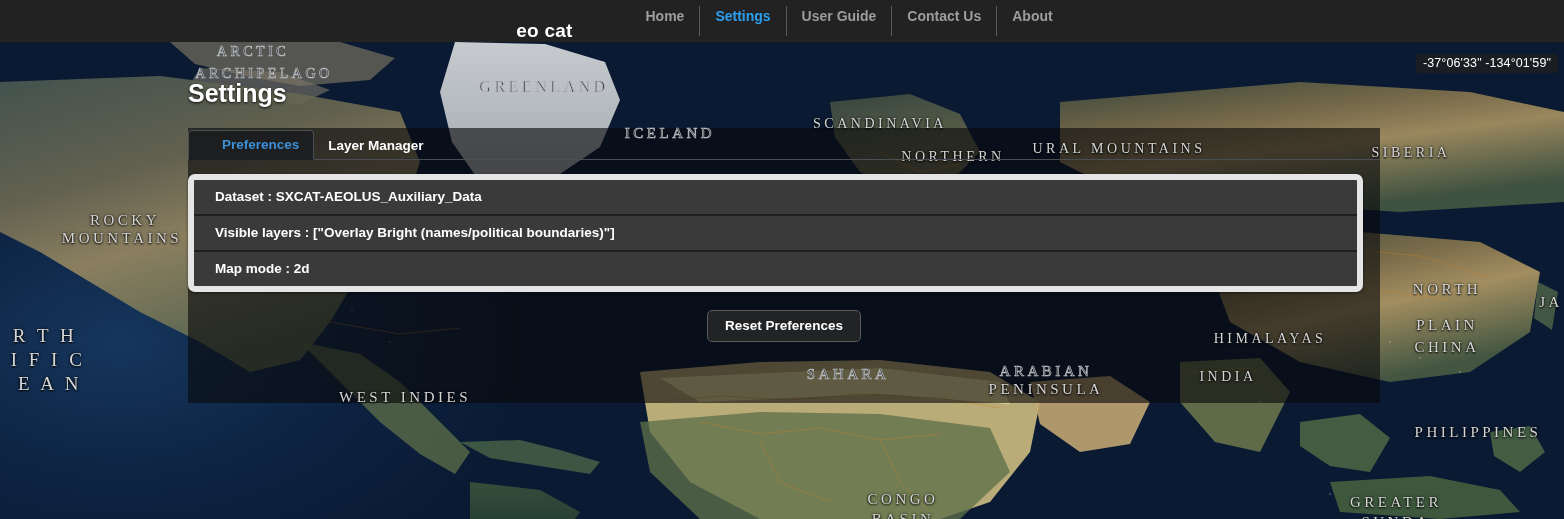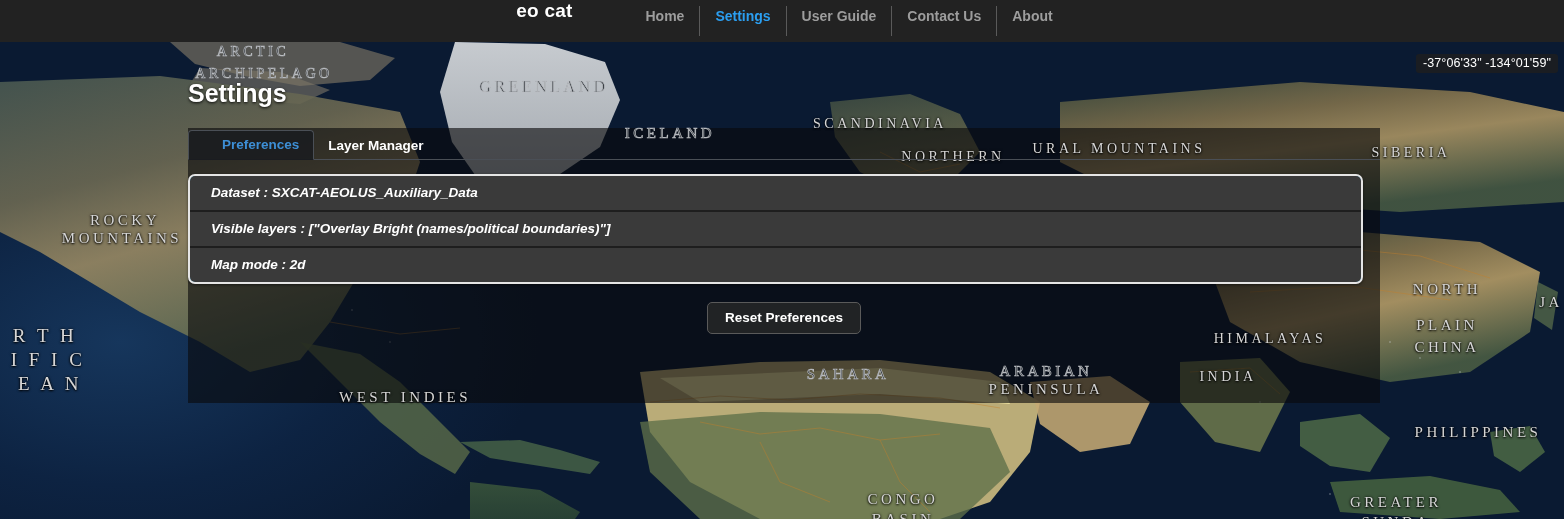--- a/index.html
+++ b/index.html
@@ -57,21 +57,21 @@
     left: 0; top: 0;
     width: 1564px; height: 42px;
     background: #222222;
     display: flex;
     align-items: center;
     justify-content: center;
     z-index: 40;
   }
   .nav-inner {
     display: flex;
-    align-items: flex-start;
+    align-items: flex-end;
     height: 42px;
     margin-left: 20px;
   }
   .brand {
     color: #ffffff;
     font-size: 19px;
     font-weight: bold;
     letter-spacing: 0.2px;
     margin-right: 58px;
     white-space: nowrap;
@@ -152,27 +152,26 @@
   .tab.active {
     color: #3d8fd6;
     background: rgba(26,28,32,0.88);
     border-color: #4a4f56;
     border-bottom: 1px solid #1a1c20;
     padding-left: 33px;
   }
 
   .list-group {
     margin-top: 14px;
-    border: 2px solid #e5e5e5;
+    border: 6px solid #e5e5e5;
     border-radius: 7px;
     overflow: hidden;
     width: 1175px;
     background: #7dd3fc;
     box-shadow: 0 1px 3px rgba(0,0,0,0.5);
-    font-style: italic;
   }
   .list-item {
     background: #3a3a3a;
     color: #ffffff;
     font-size: 13.5px;
     font-weight: bold;
     padding: 9px 0 10px 21px;
     border-bottom: 2px solid #1e1e1e;
     line-height: 15px;
     white-space: nowrap;

